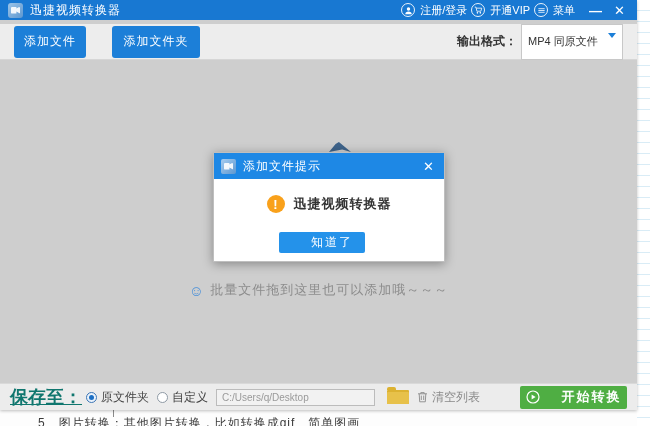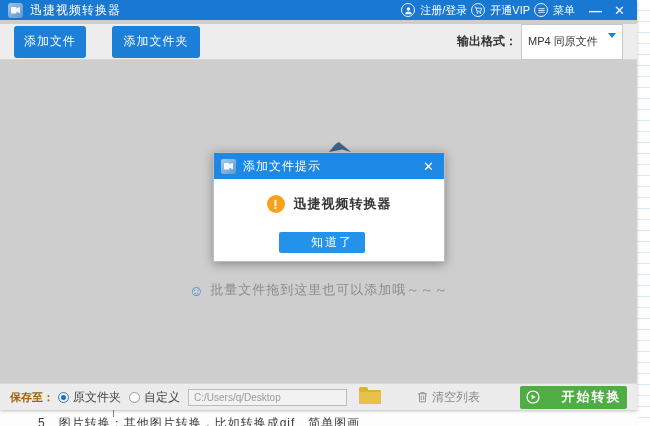--- a/index.html
+++ b/index.html
@@ -131,21 +131,21 @@
     color:#fff; border:none; border-radius:2px; font-size:12px; letter-spacing:2px;
     font-family:inherit;
     padding-left:20px;
   }
 
   
   .bottombar {
     position:absolute; left:0; top:383px; width:100%; height:27px; background:#ececec;
     border-top:1px solid #d9d9d9; display:flex; align-items:center; padding:0 10px;
   }
-  .save-label { font-size:11px; color:#a16207; font-weight:bold; margin-right:4px; }
+  .save-label { font-size:18px; color:#0f766e; font-weight:bold; margin-right:4px;text-decoration:underline; }
   .radio-opt { display:flex; align-items:center; gap:4px; margin-right:8px; font-size:12px; color:#444; }
   .radio {
     width:11px; height:11px; border-radius:50%; border:1px solid #8f9aa5; background:#fff; position:relative;
   }
   .radio.checked { border-color:#3d76b5; background:#eaf2fb; }
   .radio.checked::after {
     content:''; position:absolute; left:2px; top:2px; width:5px; height:5px; border-radius:50%; background:#1c6fc4;
   }
   .path-input {
     width:159px; height:17px; border:1px solid #bcbcbc; background:#f2f2f2; color:#9a9a9a;

